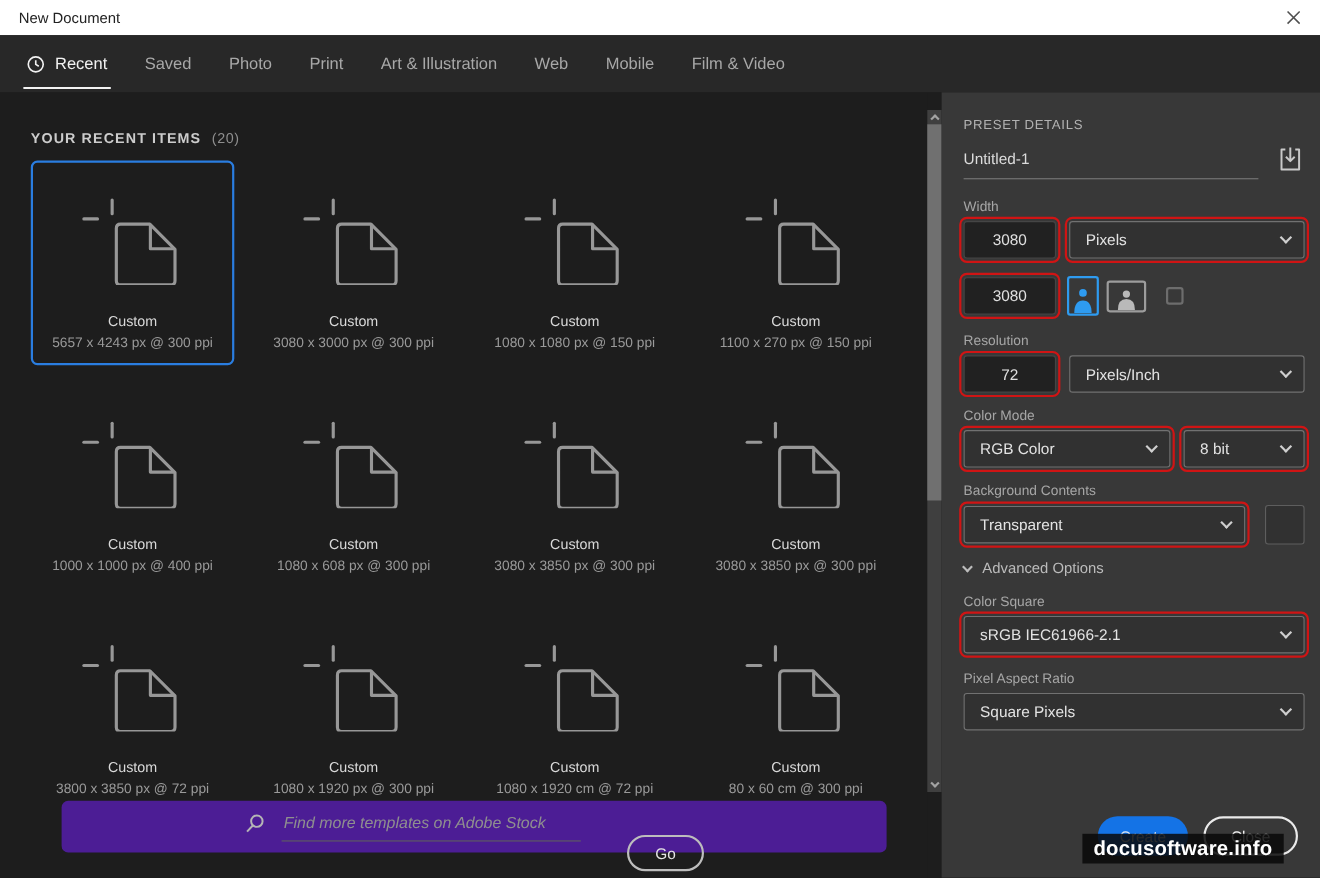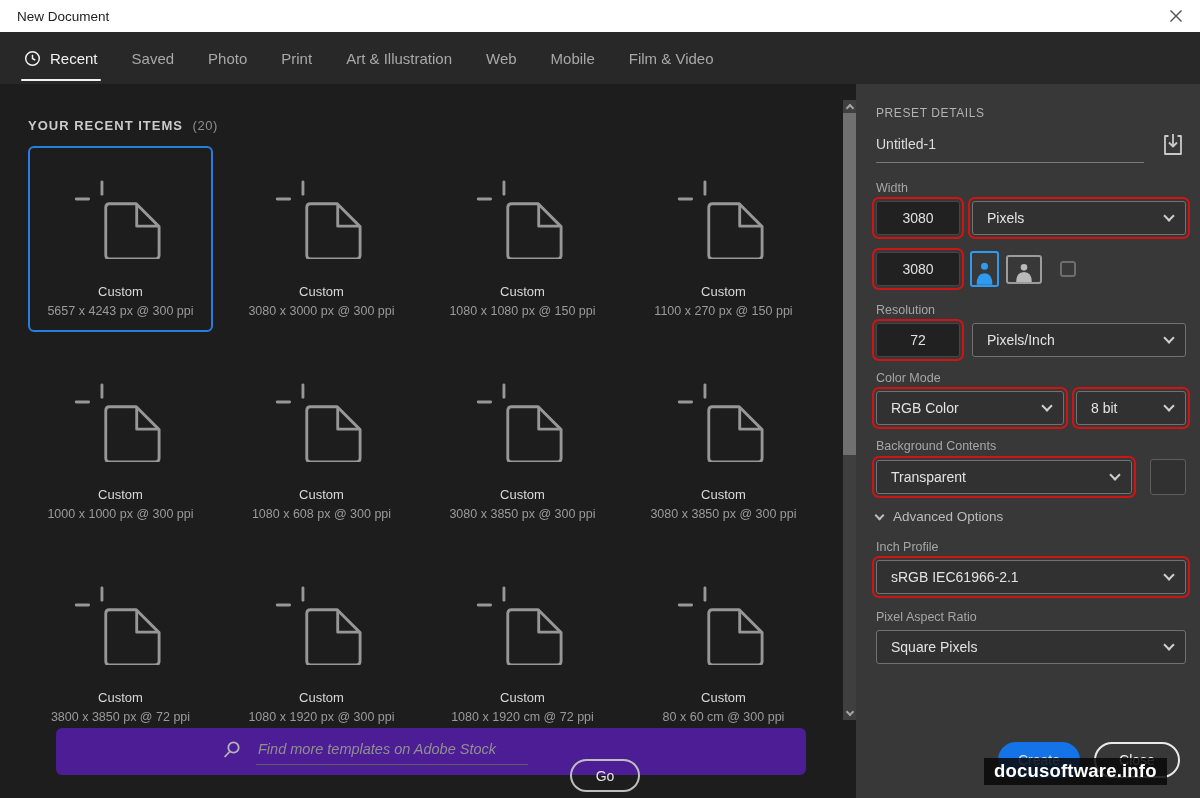--- a/index.html
+++ b/index.html
@@ -186,21 +186,21 @@
         <div class="card">
           <div class="card-iconwrap">
             <svg width="96" height="80" viewBox="0 0 100 84" fill="none" stroke="#979797" stroke-width="3" stroke-linecap="round" stroke-linejoin="round">
               <path d="M30 3 V16"></path>
               <path d="M3 21 H16"></path>
               <path d="M66 26 H38 Q34 26 34 30 V80 Q34 84 38 84 H86 Q90 84 90 80 V50 L66 26 Z"></path>
               <path d="M66.5 27 V49.5 H89"></path>
             </svg>
           </div>
           <div class="card-name">Custom</div>
-          <div class="card-dims">1000 x 1000 px @ 300 ppi</div>
+          <div class="card-dims">1000 x 1000 px @ 400 ppi</div>
         </div>
         <div class="card">
           <div class="card-iconwrap">
             <svg width="96" height="80" viewBox="0 0 100 84" fill="none" stroke="#979797" stroke-width="3" stroke-linecap="round" stroke-linejoin="round">
               <path d="M30 3 V16"></path>
               <path d="M3 21 H16"></path>
               <path d="M66 26 H38 Q34 26 34 30 V80 Q34 84 38 84 H86 Q90 84 90 80 V50 L66 26 Z"></path>
               <path d="M66.5 27 V49.5 H89"></path>
             </svg>
           </div>
@@ -368,21 +368,21 @@
         <span class="chev"></span>
       </div>
       <div class="swatch"></div>
     </div>
 
     <div class="advanced">
       <span class="chev"></span>
       <span>Advanced Options</span>
     </div>
 
-    <div class="flabel">Inch Profile</div>
+    <div class="flabel">Color Square</div>
     <div class="row">
       <div class="dd hl wfull">
         <span class="dd-label">sRGB IEC61966-2.1</span>
         <span class="chev"></span>
       </div>
     </div>
 
     <div class="flabel">Pixel Aspect Ratio</div>
     <div class="row">
       <div class="dd wfull">

